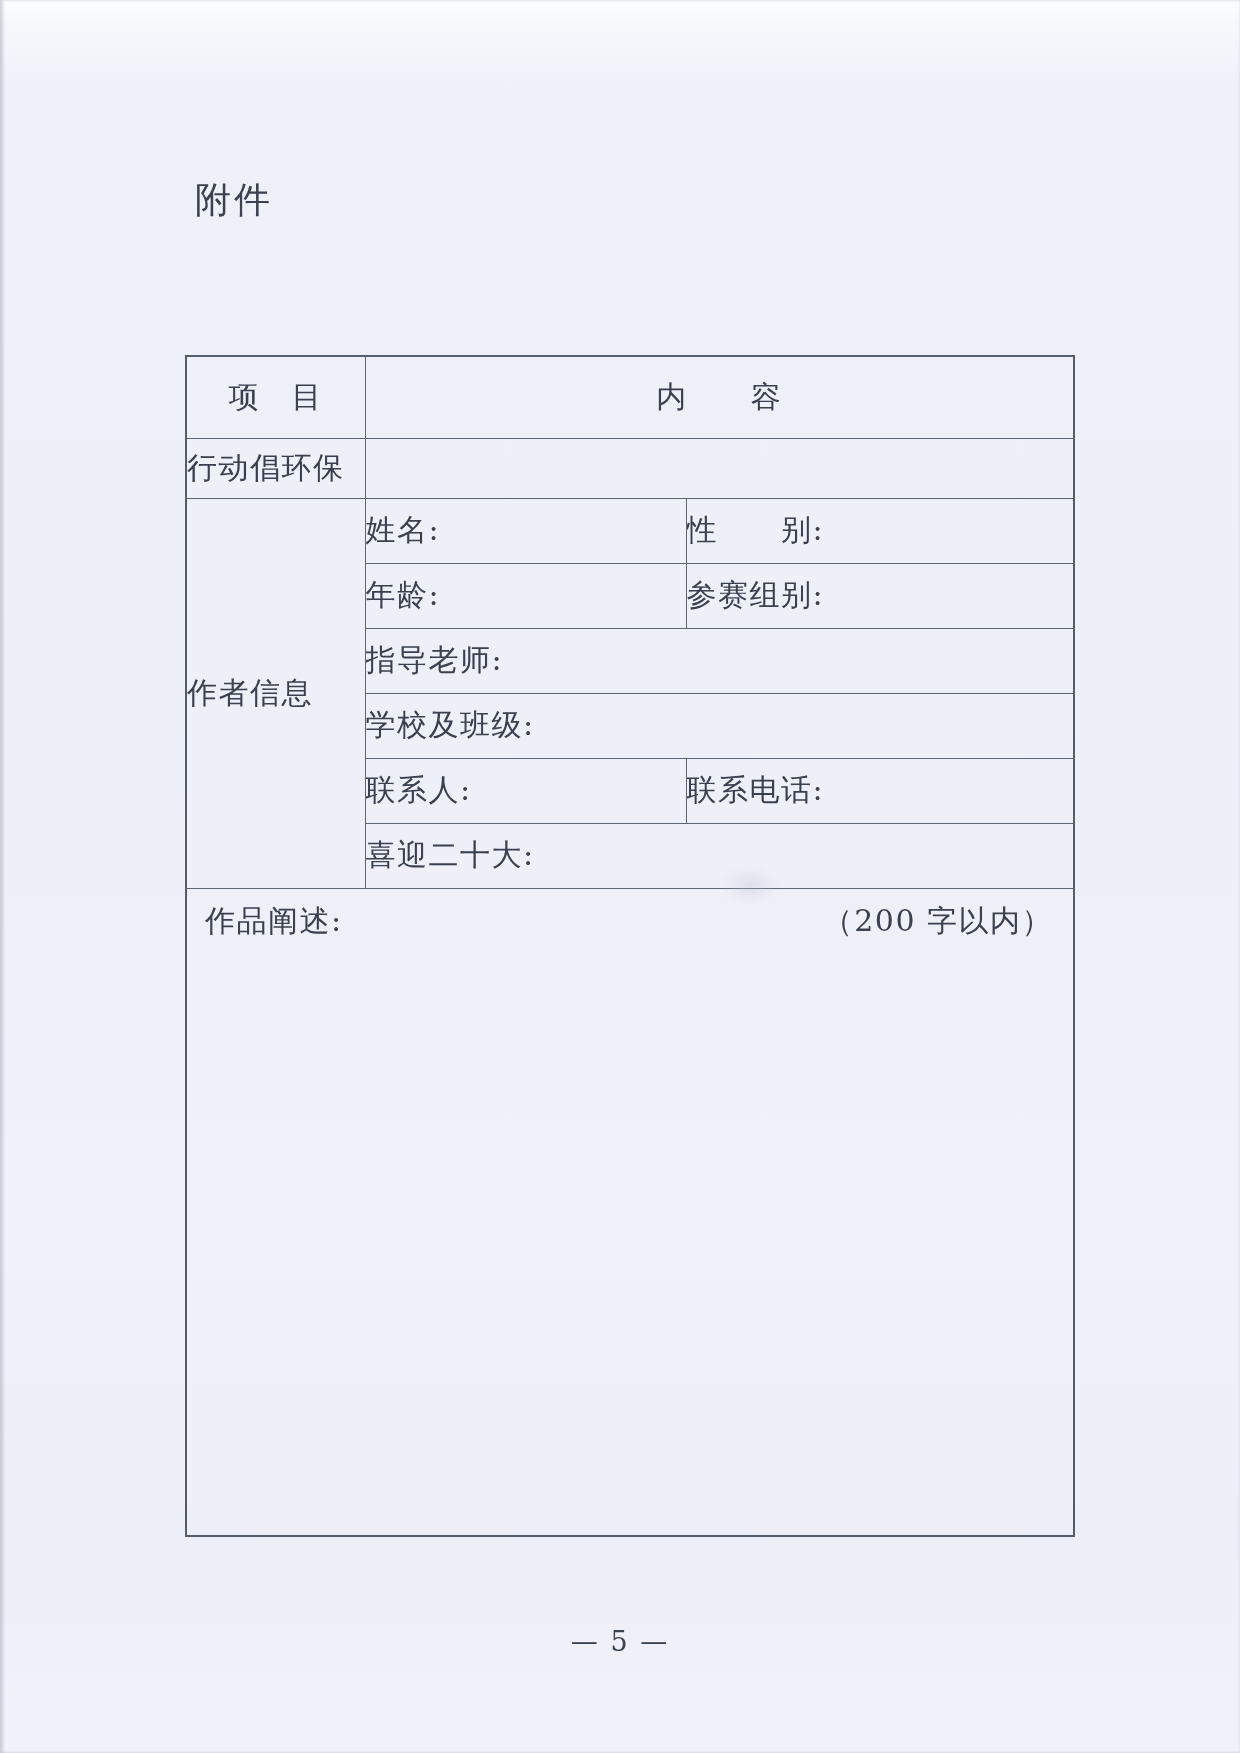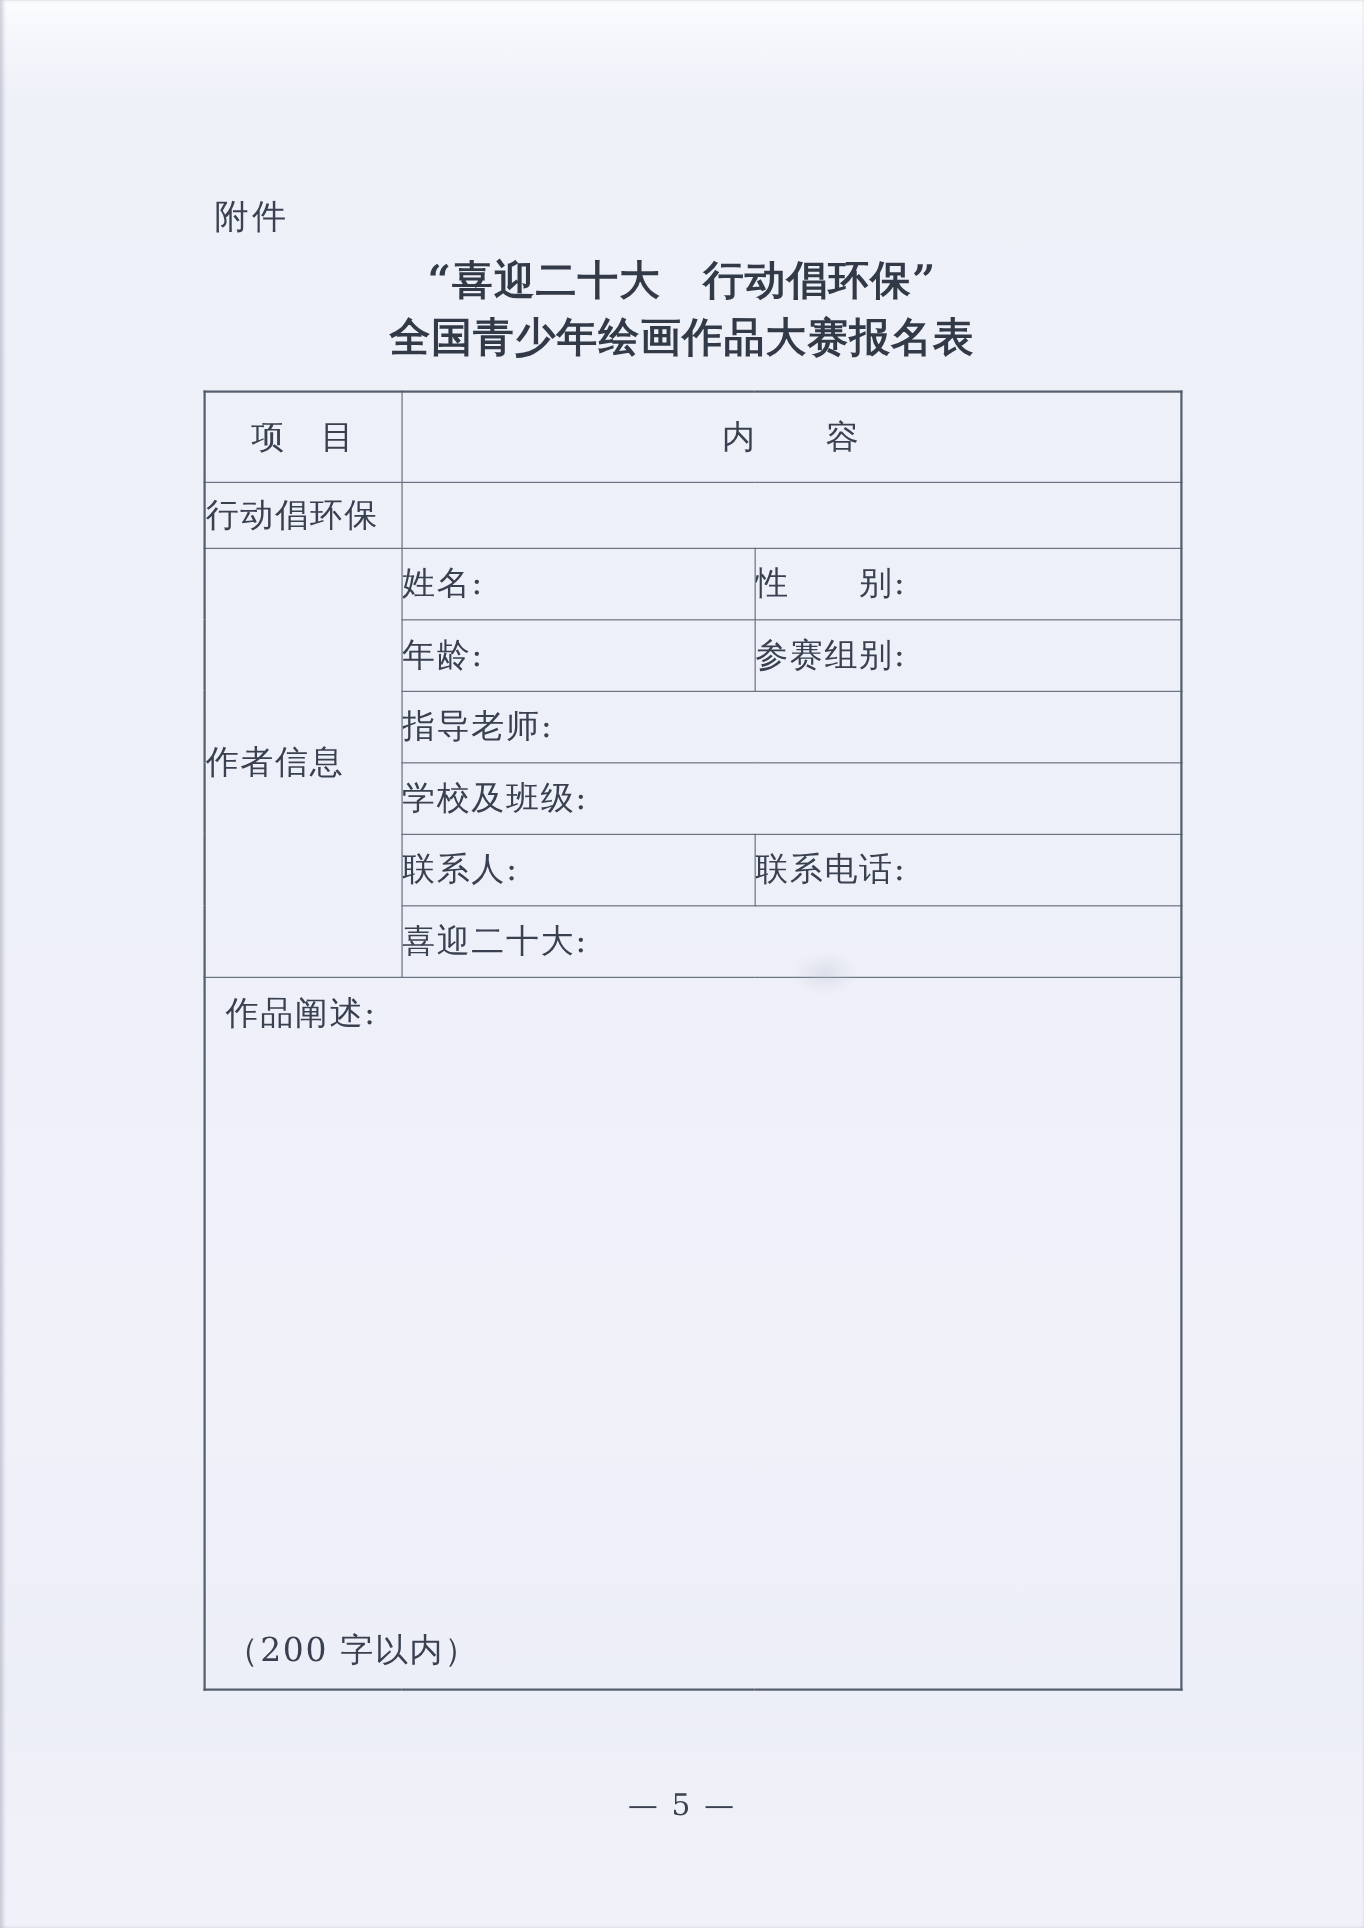--- a/index.html
+++ b/index.html
@@ -11,21 +11,21 @@
     overflow:hidden;
   }
   .page{
     position:absolute;left:0;top:0;width:1240px;height:1753px;
     background:linear-gradient(180deg,#fcfdfe 0%,#f7f8fc 1.5%,#eff1f9 5%,#eef0f9 45%,#f0f1f9 70%,#edeff8 88%,#f1f2f9 100%);
     box-shadow:inset 3px 0 3px rgba(90,95,120,0.25), inset -1px 0 2px rgba(150,155,175,0.15);
     color:#3a4150;
   }
   .attachment{
     position:absolute;left:195px;top:176px;
-    font-size:31px;letter-spacing:3px;
+    font-size:36px;letter-spacing:3px;
   }
   .title-block{
     position:absolute;left:0;top:228px;width:1240px;text-align:center;
   }
   .title-line{
     font-weight:bold;color:#333a47;
     font-size:37px;line-height:52px;letter-spacing:1px;
   }
   table.form{
     position:absolute;left:185px;top:355px;
@@ -39,45 +39,41 @@
     padding:0;
     overflow:hidden;
   }
   table.form{border:2px solid #535d6b;}
   td.center{text-align:center;}
   td.label-pad{padding-left:26px;}
   td.field-pad{padding-left:13px;margin-left:12px;}
   .statement-cell{vertical-align:top !important;}
   .statement-inner{
     height:646px;box-sizing:border-box;
-    display:flex;flex-direction:column;justify-content:space-between;
+    display:flex;flex-direction:row;justify-content:space-between;
     align-items:flex-start;
     padding:12px 20px 14px 18px;
   }
   .page-number{
     position:absolute;left:0;top:1626px;width:1240px;
     text-align:center;font-size:27px;letter-spacing:2px;color:#3a4150;
   }
   .smudge{
     position:absolute;left:720px;top:865px;width:60px;height:40px;
     background:radial-gradient(ellipse at center,rgba(190,195,210,0.35),rgba(190,195,210,0) 70%);
     border-radius:50%;
   }
 </style>
 </head>
 <body>
 
 <div class="page">
 
   <div class="attachment">附件</div>
 
-  <div class="title-block">
-    <div class="title-line">“喜迎二十大　行动倡环保”</div>
-    <div class="title-line">全国青少年绘画作品大赛报名表</div>
-  </div>
 
   <table class="form">
     <colgroup>
       <col style="width:179px">
       <col style="width:321px">
       <col style="width:388px">
     </colgroup>
 
     <tbody>
         <tr style="height:82px">

